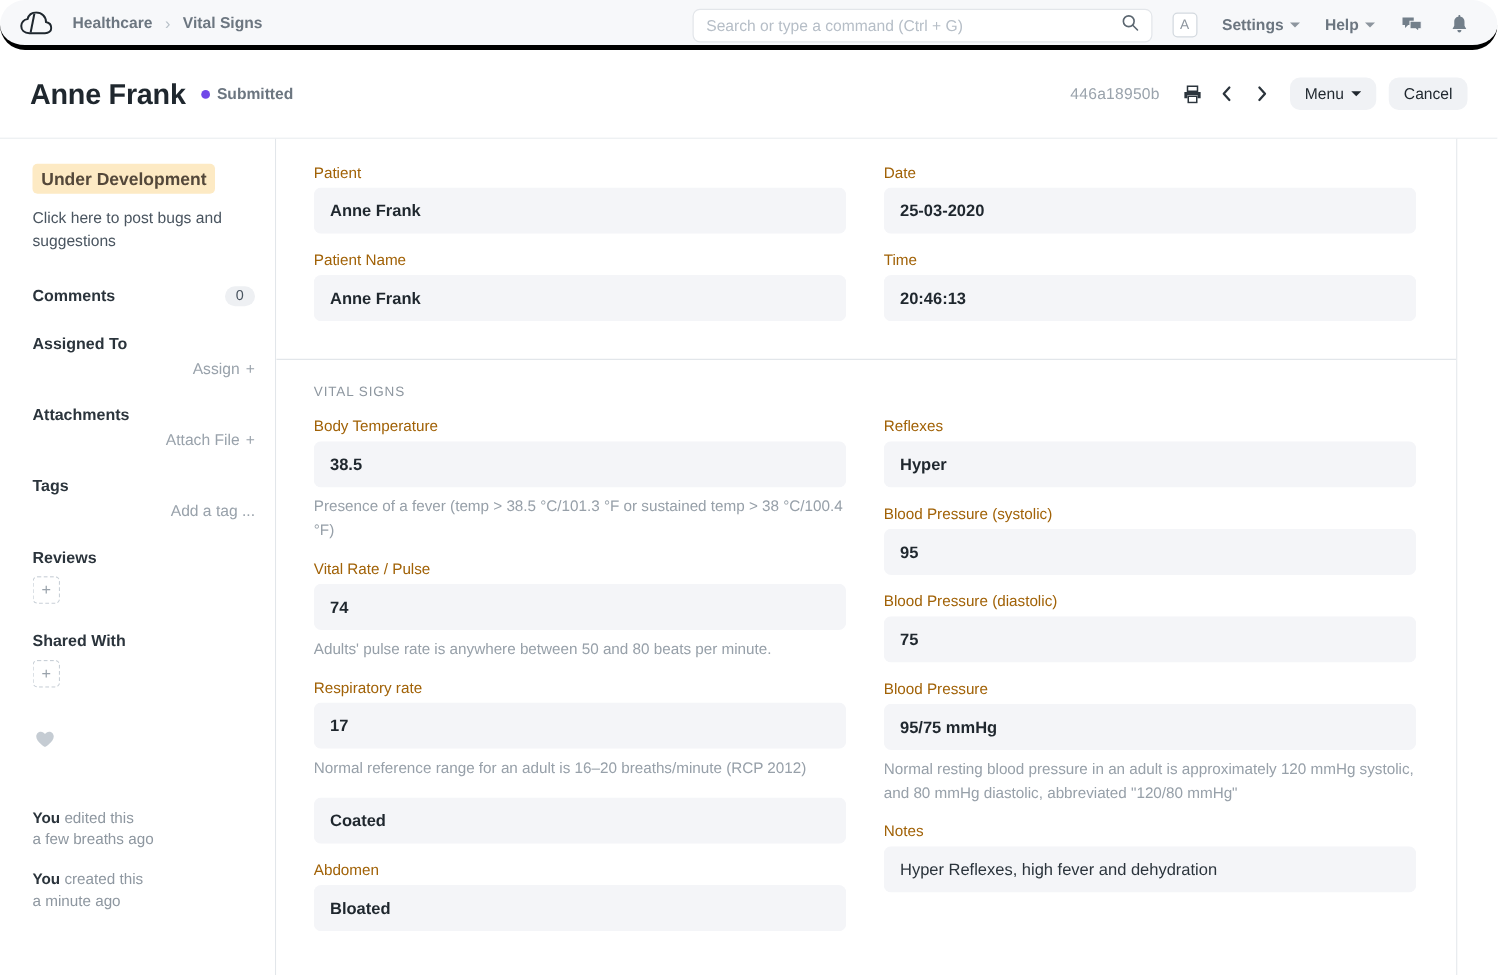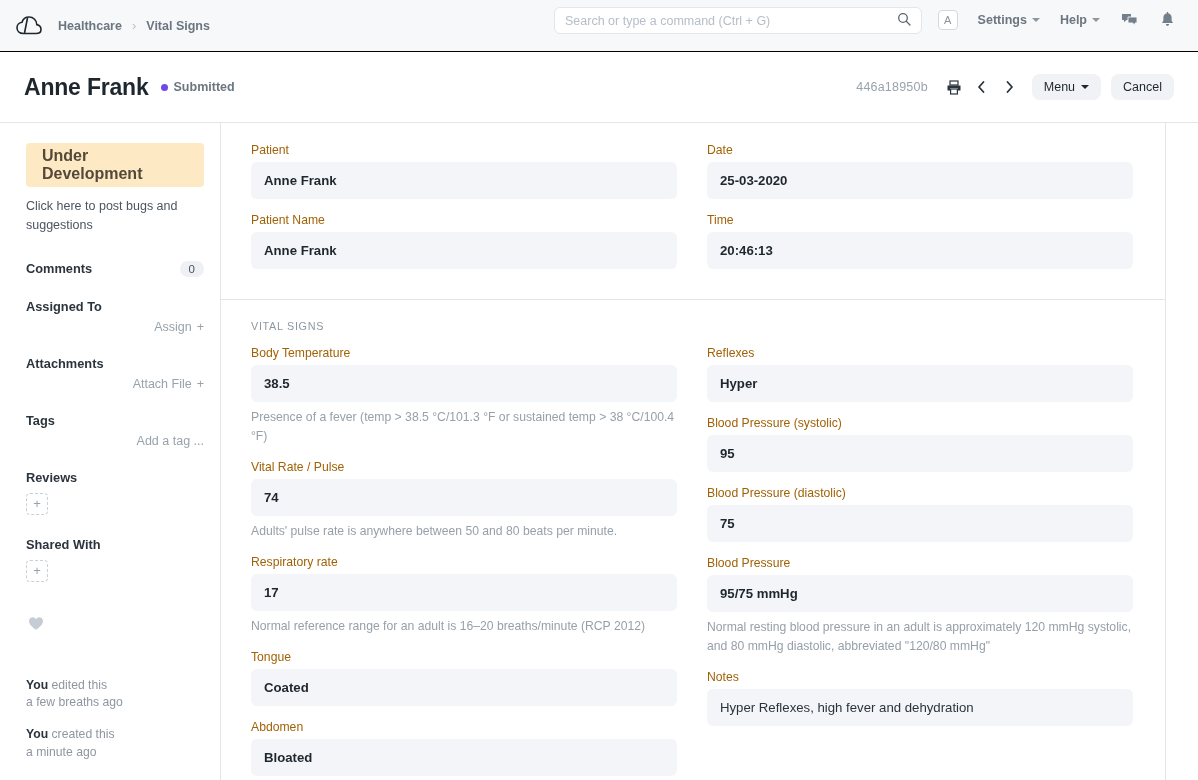--- a/index.html
+++ b/index.html
@@ -6,26 +6,27 @@
   html, body {
     width: 1198px; height: 780px;
     font-family: "Liberation Sans", sans-serif;
     background: #ffffff;
     color: #1f272e;
     overflow: hidden;
   }
 
   
   .navbar {
-    height: 52px;
+    height: 40px;
     background: #f7f8fa;
-    border-bottom: 1px solid #000000;
+    border-bottom: 4px solid #000000;
     display: flex; align-items: center;
     padding: 0 14px;
     position: relative;
+    border-radius: 20px;
   }
   .logo { width: 30px; height: 24px; display: flex; align-items: center; justify-content: center; margin-right: 8px; }
   .crumbs { display: flex; align-items: center; gap: 2px; }
   .crumb {
     font-size: 12.5px; font-weight: bold; color: #6c7680;
     padding: 2px 6px; text-decoration: none; white-space: nowrap;
   }
   .crumb-sep { color: #b8c0c8; font-size: 13px; display: flex; align-items: center; padding: 0 2px; }
 
   .navsearch {
@@ -87,22 +88,22 @@
   .body-wrap { display: flex; border-top: 1px solid #e2e6ea; height: 670px; }
 
   .sidebar {
     width: 221px; flex: 0 0 221px;
     border-right: 1px solid #e2e6ea;
     padding: 20px 16px 0 26px;
     background: #ffffff;
   }
   .badge-dev {
     display: inline-block; background: #fdeac4; color: #54483a;
-    font-size: 16px; font-weight: bold; border-radius: 4px;
-    padding: 4px 16px; margin-bottom: 10px;
+    font-size: 14px; font-weight: bold; border-radius: 4px;
+    padding: 4px 7px; margin-bottom: 10px;
   }
   .side-note { font-size: 12.5px; color: #4a5560; line-height: 1.5; margin-bottom: 26px; }
   .side-row { display: flex; align-items: center; justify-content: space-between; margin-bottom: 4px; }
   .side-head { font-size: 12.8px; font-weight: bold; color: #2b343c; }
   .count-pill {
     background: #eef0f3; color: #4a5560; font-size: 11.5px;
     border-radius: 9px; padding: 2px 9px; min-width: 24px; text-align: center;
   }
   .side-block { margin-bottom: 22px; }
   .side-action { font-size: 12.5px; color: #99a2ab; display: flex; align-items: center; gap: 5px; margin-top: 6px; cursor: pointer; justify-content: flex-end; }
@@ -339,21 +340,20 @@
             <div class="field-help">Adults' pulse rate is anywhere between 50 and 80 beats per minute.</div>
           </div>
 
           <div class="field">
             <div class="field-label">Respiratory rate</div>
             <div class="field-value">17</div>
             <div class="field-help">Normal reference range for an adult is 16–20 breaths/minute (RCP 2012)</div>
           </div>
 
           <div class="field">
-            <div class="field-label">Tongue</div>
             <div class="field-value">Coated</div>
           </div>
 
           <div class="field">
             <div class="field-label">Abdomen</div>
             <div class="field-value">Bloated</div>
           </div>
 
         </div>
         <div class="col">

